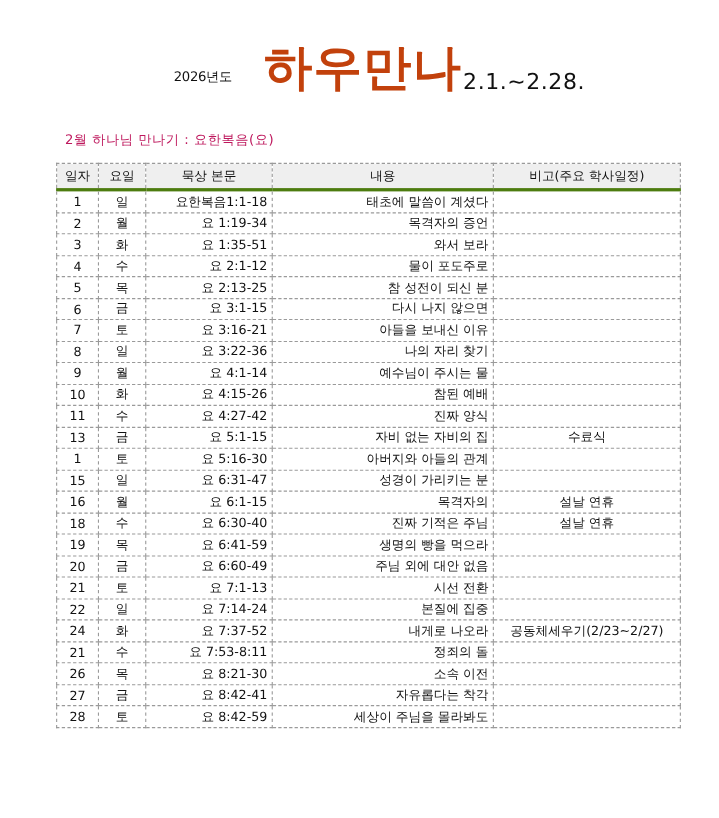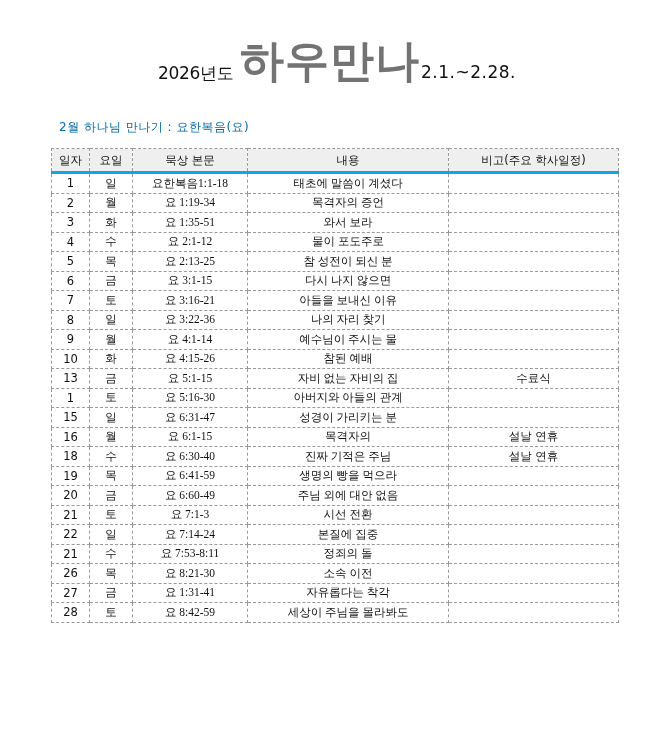--- a/index.html
+++ b/index.html
@@ -4,46 +4,46 @@
 <style>
   html, body { margin: 0; padding: 0; background: #ffffff; }
   body {
     width: 654px; height: 744px; position: relative; overflow: hidden;
     font-family: "DejaVu Sans", "Liberation Sans", sans-serif; color: #111;
   }
   .title-row {
     position: absolute; left: 0; top: 28px; width: 654px; height: 60px;
   }
   .title-year {
-    position: absolute; left: 158px; top: 34px; font-size: 17px; color: #111; letter-spacing: -0.3px;
+    position: absolute; left: 158px; top: 34px; font-size: 12px; color: #111; letter-spacing: -0.3px;
   }
   .title-main {
-    position: absolute; left: 240px; top: 4px; font-size: 44px; font-weight: bold; color: #737373; letter-spacing: 1px; text-align: right;
+    position: absolute; left: 240px; top: 4px; font-size: 44px; font-weight: bold; color: #c2410c; letter-spacing: 1px; text-align: right;
   }
   .title-range {
-    position: absolute; left: 421px; top: 34px; font-size: 17px; color: #111; letter-spacing: 0.5px;
+    position: absolute; left: 421px; top: 34px; font-size: 20px; color: #111; letter-spacing: 0.5px;
   }
   .subtitle {
-    position: absolute; left: 59px; top: 119px; font-size: 12px; color: #0369a1; letter-spacing: 0.5px;
+    position: absolute; left: 59px; top: 119px; font-size: 12px; color: #be185d; letter-spacing: 0.5px;
   }
   table.plan {
     position: absolute; left: 51px; top: 148px;
     border-collapse: collapse; table-layout: fixed; width: 567px;
     font-size: 11.5px;
   }
   table.plan th, table.plan td {
     border: 1px dashed #9a9a9a;
     height: 18.5px; padding: 0 4px; white-space: nowrap; overflow: hidden;
   }
   table.plan th {
     background: #efefef; font-weight: normal; text-align: center; height: 22px;
-    border-bottom: 3px solid #0ea5e9;
+    border-bottom: 3px solid #4d7c0f;
   }
   td.c-day, td.c-wd, td.c-note { text-align: center; }
-  td.c-ref, td.c-title { text-align: center; padding-left: 6px; font-family: Liberation Serif, serif; }
+  td.c-ref, td.c-title { text-align: right; padding-left: 6px; }
   col.w-day { width: 38px; }
   col.w-wd { width: 43px; }
   col.w-ref { width: 115px; }
   col.w-title { width: 201px; }
   col.w-note { width: 170px; }
 </style>
 </head>
 <body>
 
 <div class="title-row">
@@ -136,20 +136,27 @@
         <td class="c-note"></td>
       </tr>
       <tr>
         <td class="c-day">10</td>
         <td class="c-wd">화</td>
         <td class="c-ref">요 4:15-26</td>
         <td class="c-title">참된 예배</td>
         <td class="c-note"></td>
       </tr>
       <tr>
+        <td class="c-day">11</td>
+        <td class="c-wd">수</td>
+        <td class="c-ref">요 4:27-42</td>
+        <td class="c-title">진짜 양식</td>
+        <td class="c-note"></td>
+      </tr>
+      <tr>
         <td class="c-day">13</td>
         <td class="c-wd">금</td>
         <td class="c-ref">요 5:1-15</td>
         <td class="c-title">자비 없는 자비의 집</td>
         <td class="c-note">수료식</td>
       </tr>
       <tr>
         <td class="c-day">1</td>
         <td class="c-wd">토</td>
         <td class="c-ref">요 5:16-30</td>
@@ -187,49 +194,56 @@
       <tr>
         <td class="c-day">20</td>
         <td class="c-wd">금</td>
         <td class="c-ref">요 6:60-49</td>
         <td class="c-title">주님 외에 대안 없음</td>
         <td class="c-note"></td>
       </tr>
       <tr>
         <td class="c-day">21</td>
         <td class="c-wd">토</td>
-        <td class="c-ref">요 7:1-3</td>
+        <td class="c-ref">요 7:1-13</td>
         <td class="c-title">시선 전환</td>
         <td class="c-note"></td>
       </tr>
       <tr>
         <td class="c-day">22</td>
         <td class="c-wd">일</td>
         <td class="c-ref">요 7:14-24</td>
         <td class="c-title">본질에 집중</td>
         <td class="c-note"></td>
+      </tr>
+      <tr>
+        <td class="c-day">24</td>
+        <td class="c-wd">화</td>
+        <td class="c-ref">요 7:37-52</td>
+        <td class="c-title">내게로 나오라</td>
+        <td class="c-note">공동체세우기(2/23~2/27)</td>
       </tr>
       <tr>
         <td class="c-day">21</td>
         <td class="c-wd">수</td>
         <td class="c-ref">요 7:53-8:11</td>
         <td class="c-title">정죄의 돌</td>
         <td class="c-note"></td>
       </tr>
       <tr>
         <td class="c-day">26</td>
         <td class="c-wd">목</td>
         <td class="c-ref">요 8:21-30</td>
         <td class="c-title">소속 이전</td>
         <td class="c-note"></td>
       </tr>
       <tr>
         <td class="c-day">27</td>
         <td class="c-wd">금</td>
-        <td class="c-ref">요 1:31-41</td>
+        <td class="c-ref">요 8:42-41</td>
         <td class="c-title">자유롭다는 착각</td>
         <td class="c-note"></td>
       </tr>
       <tr>
         <td class="c-day">28</td>
         <td class="c-wd">토</td>
         <td class="c-ref">요 8:42-59</td>
         <td class="c-title">세상이 주님을 몰라봐도</td>
         <td class="c-note"></td>
       </tr>

